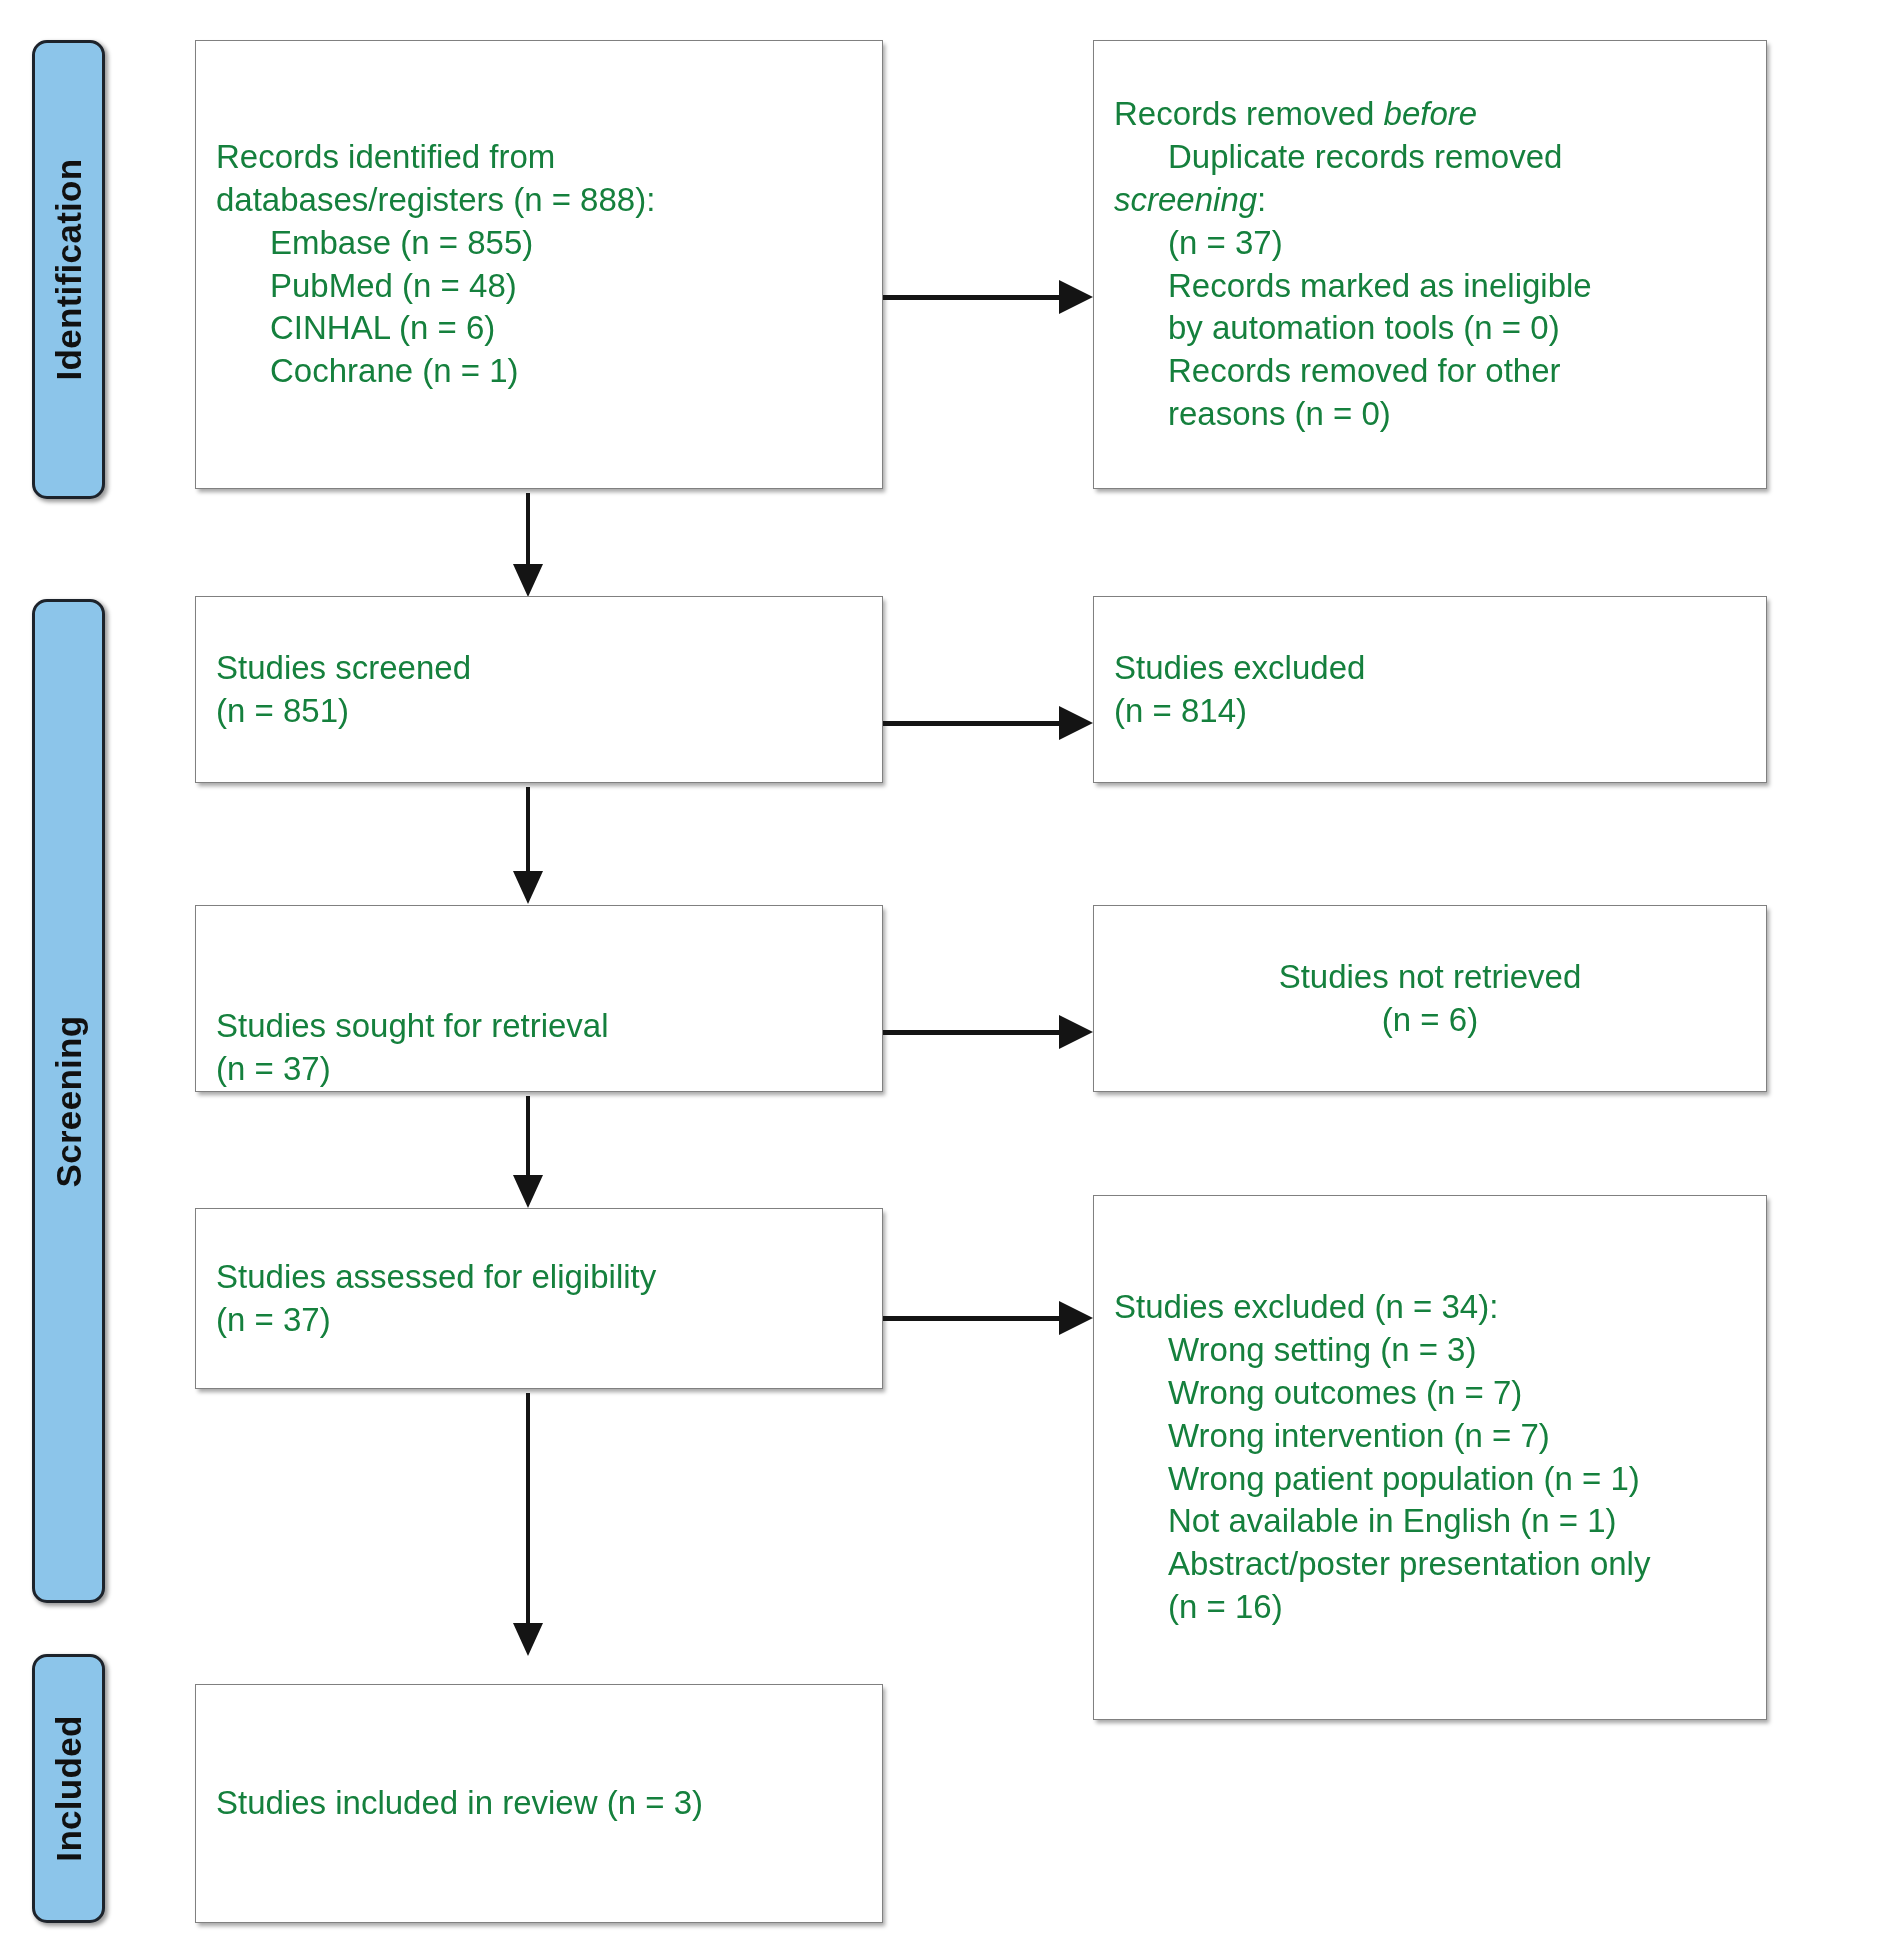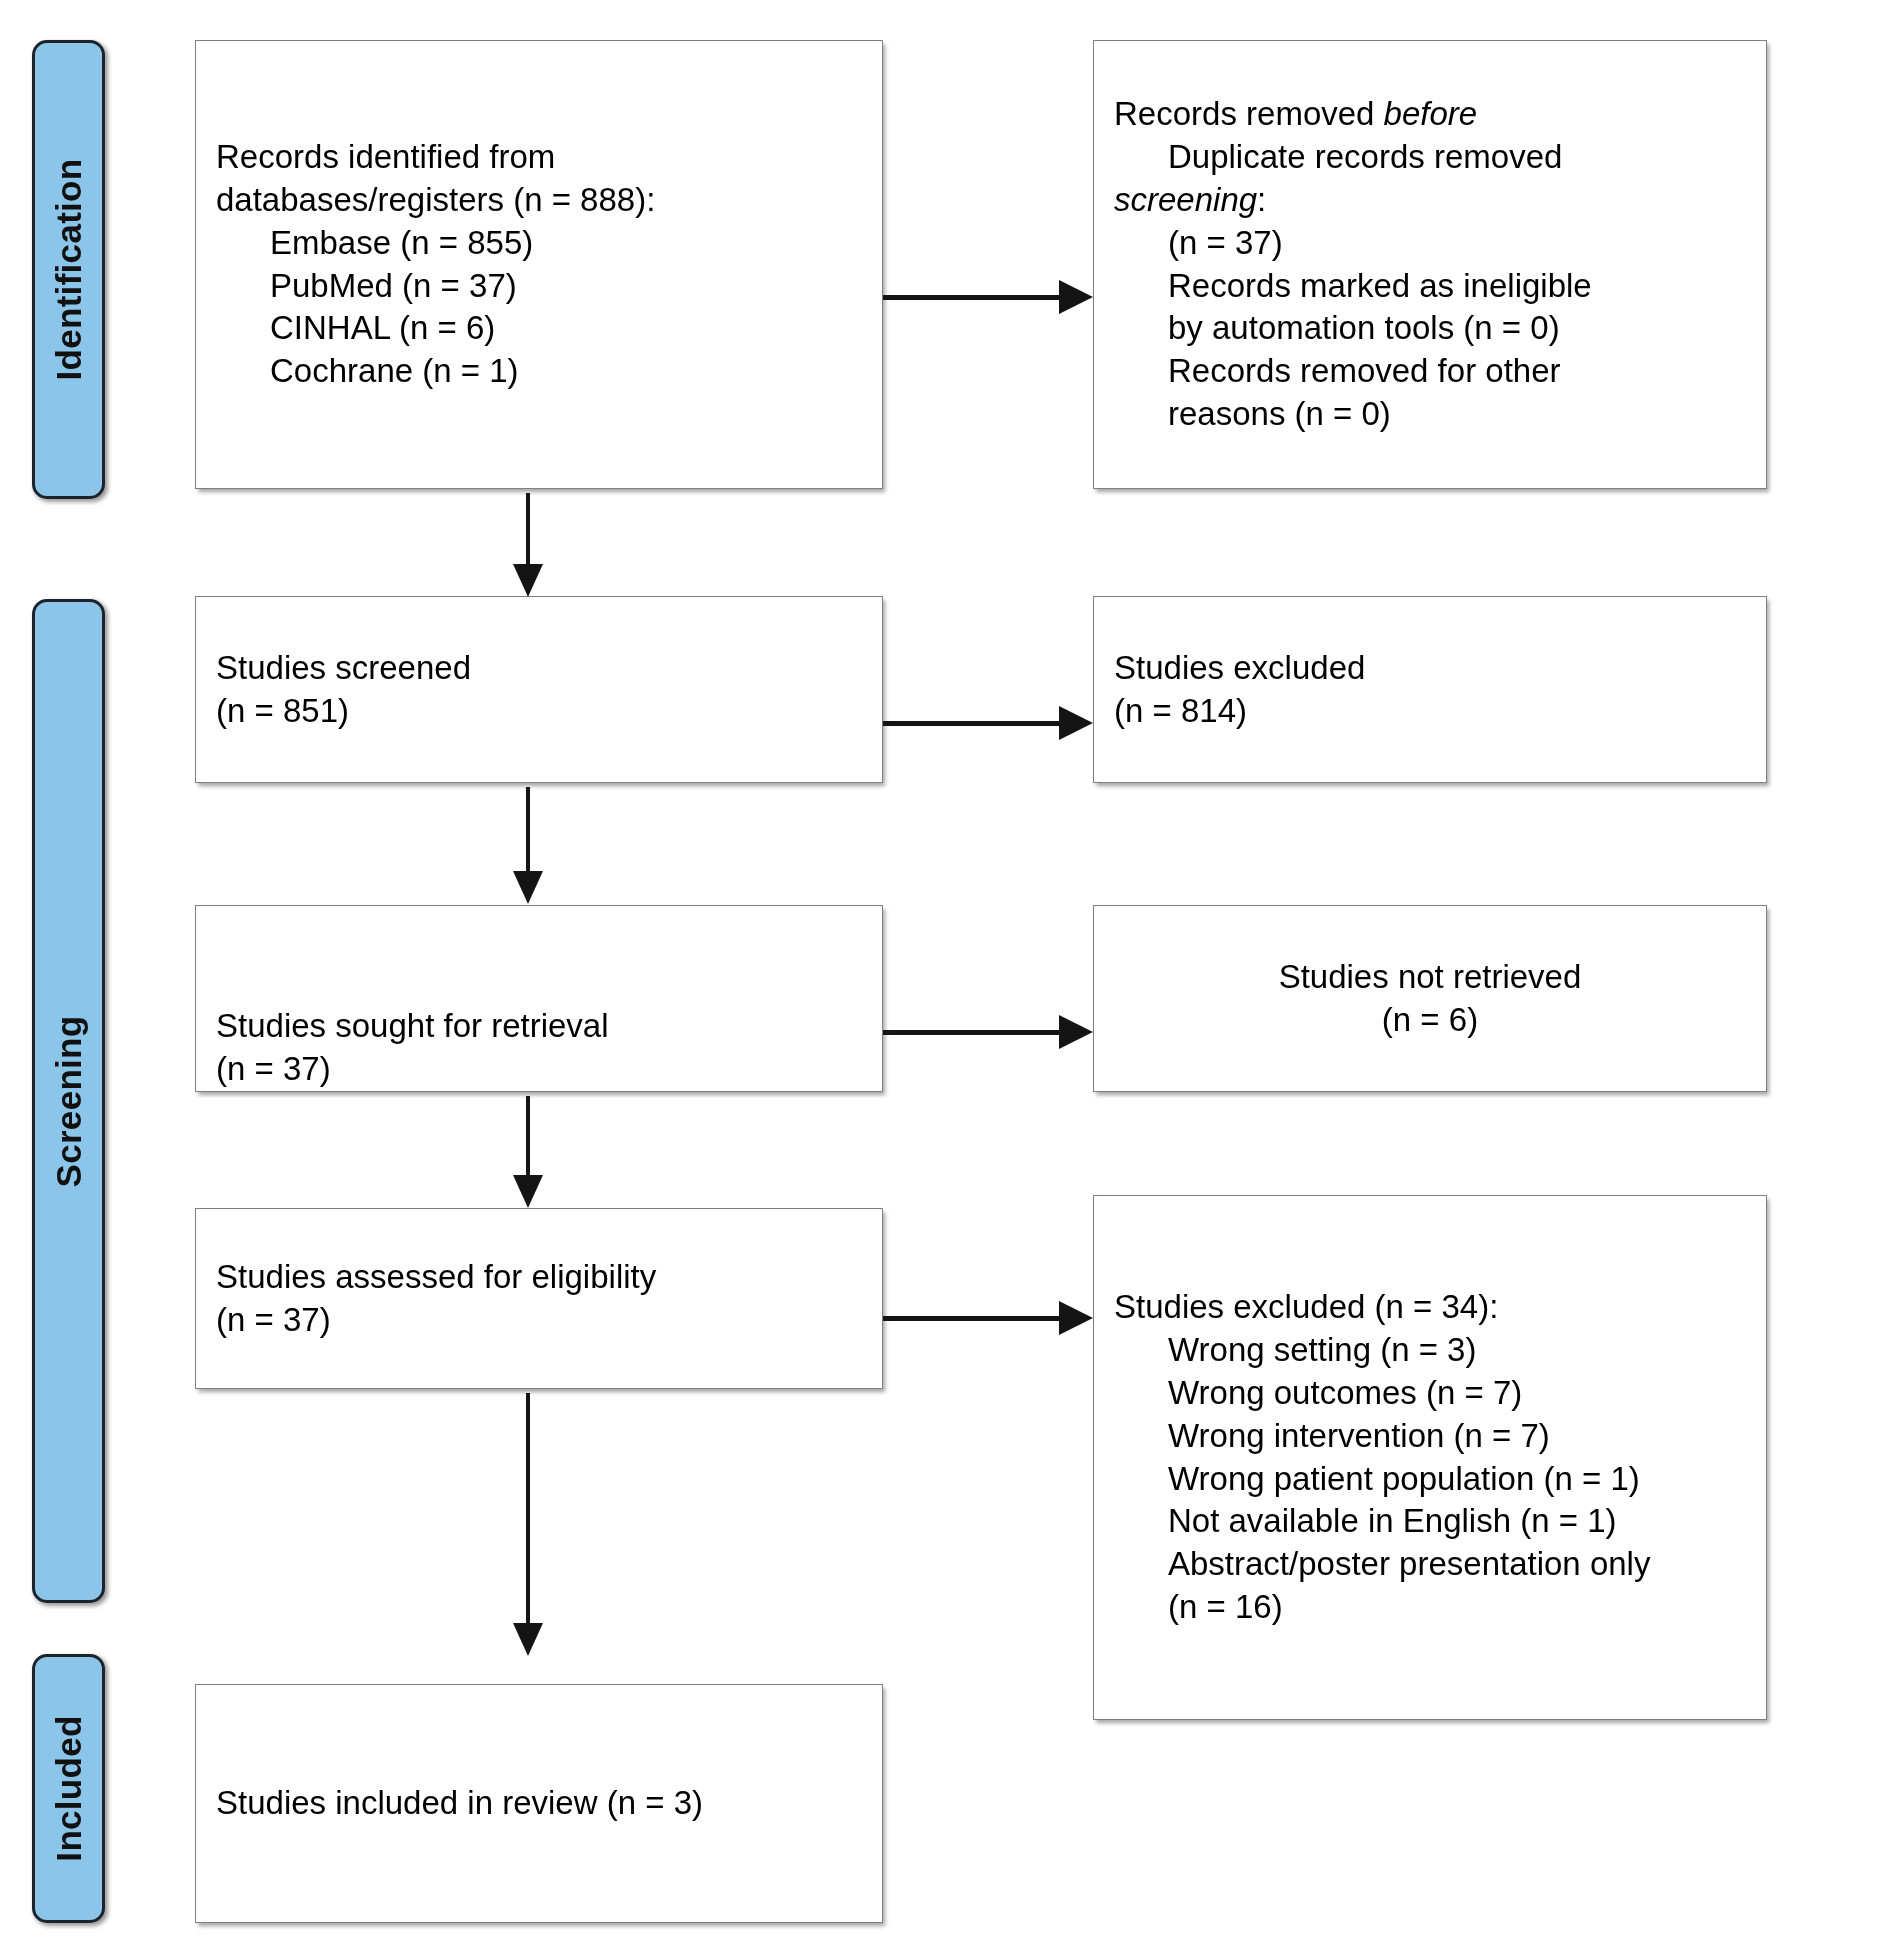--- a/index.html
+++ b/index.html
@@ -47,21 +47,21 @@
     background: #ffffff;
     border: 1.7px solid #808080;
     box-shadow: 2.9px 3.5px 4.1px rgba(0,0,0,0.35);
     display: flex;
     align-items: center;
   }
   .box-text {
     padding: 0 20px;
     font-size: 33px;
     line-height: 1.30;
-    color: #000000;
+    color: #15803d;
     width: 100%;
   }
   .box-text .ln { display: block; white-space: nowrap; }
   .box-text .indent { padding-left: 54px; }
   .box-text em { font-style: italic; }
 
   
   .arrow-v, .arrow-h {
     position: absolute;
   }
@@ -117,21 +117,21 @@
 
   <div class="stage-bar" style="left:32px; top:1654px; width:73px; height:269px;">
     <div class="stage-label">Included</div>
   </div>
 
   <div class="flow-box" style="left:195px; top:40px; width:688px; height:449px;">
     <div class="box-text">
       <span class="ln">Records identified from</span>
       <span class="ln">databases/registers (n = 888):</span>
       <span class="ln indent">Embase (n = 855)</span>
-      <span class="ln indent">PubMed (n = 37)</span>
+      <span class="ln indent">PubMed (n = 48)</span>
       <span class="ln indent">CINHAL (n = 6)</span>
       <span class="ln indent">Cochrane (n = 1)</span>
     </div>
   </div>
 
   <div class="flow-box" style="left:1093px; top:40px; width:674px; height:449px;">
     <div class="box-text">
       <span class="ln"><span>Records removed </span><em>before</em></span>
       <span class="ln indent">Duplicate records removed</span>
       <span class="ln"><em>screening</em><span>:</span></span>

